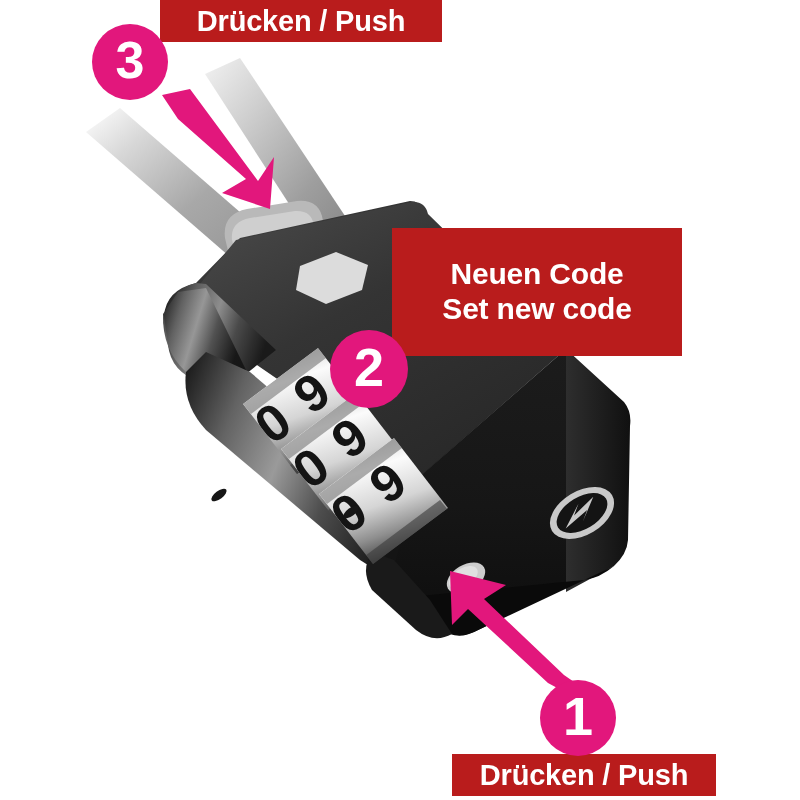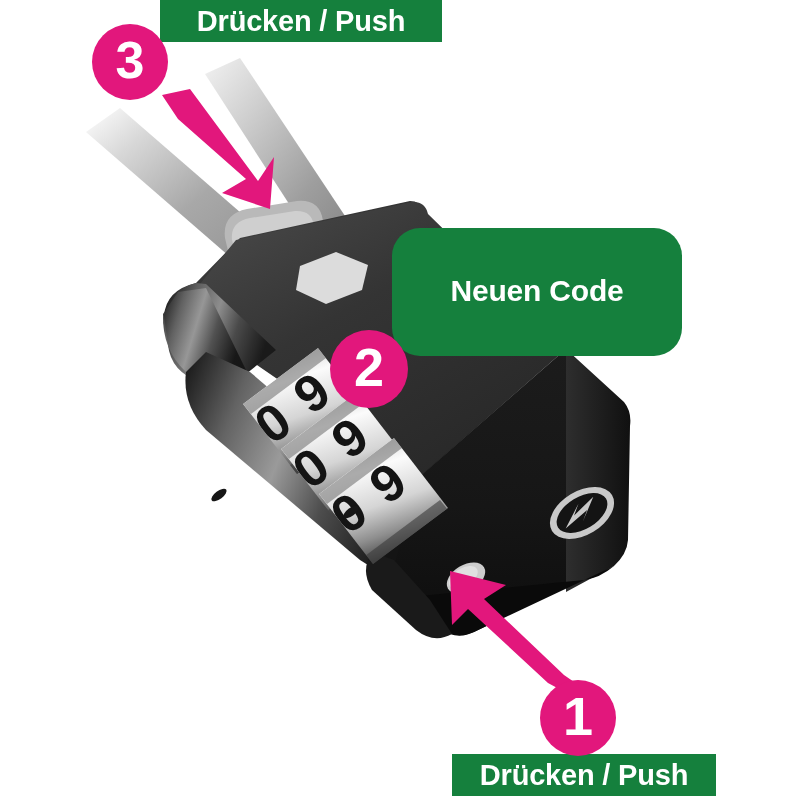--- a/index.html
+++ b/index.html
@@ -4,42 +4,41 @@
 <style>
   html,body{margin:0;padding:0;background:#ffffff;}
   body{width:800px;height:800px;position:relative;overflow:hidden;
        font-family:"Liberation Sans",sans-serif;}
 
   #stage{position:absolute;inset:0;width:800px;height:800px;background:#ffffff;}
 
   
   .label-box{
     position:absolute;
-    background:#15803d;
+    background:#b91c1c;
     color:#ffffff;
     font-weight:bold;
     letter-spacing:-0.2px;
     line-height:1.18;
     text-align:center;
     display:flex;
     align-items:center;
     justify-content:center;
     z-index:40;
   }
   #label-top{
     left:160px; top:0px; width:282px; height:42px;
     font-size:29px;
   }
   #label-right{
     left:392px; top:228px; width:290px; height:128px;
     font-size:30px;
     flex-direction:column;
     padding:4px 0 6px 0;
     box-sizing:border-box;
-    border-radius:28px;
   }
   #label-right .ln{display:block;white-space:nowrap;}
   #label-bottom{
     left:452px; top:754px; width:264px; height:42px;
     font-size:29px;
   }
 
   
   .badge{
     position:absolute;
@@ -233,17 +232,18 @@
     <span>2</span>
   </div>
   <div class="badge" id="badge-1">
     <span>1</span>
   </div>
 
   <div class="label-box" id="label-top">Drücken / Push</div>
 
   <div class="label-box" id="label-right">
     <span class="ln">Neuen Code</span>
+    <span class="ln">Set new code</span>
   </div>
 
   <div class="label-box" id="label-bottom">Drücken / Push</div>
 
 </div>
 
 </body></html>

